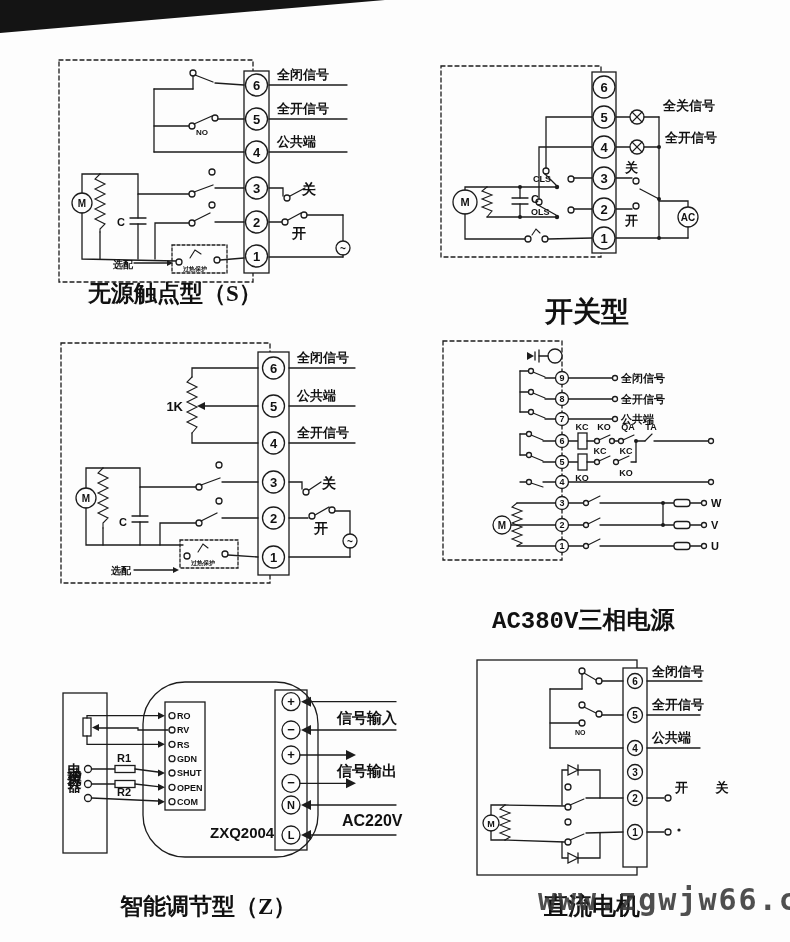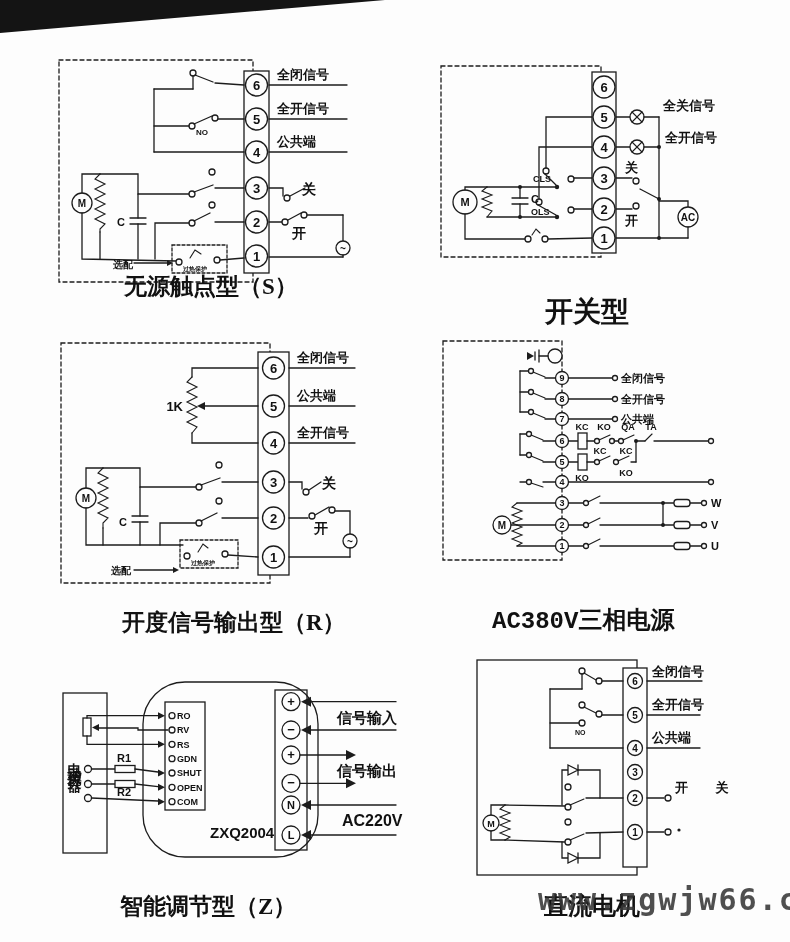--- a/index.html
+++ b/index.html
@@ -600,22 +600,21 @@
           <line class="w" x1="106" y1="115" x2="106" y2="125"></line>
         <polyline class="w" points="106,120 128,120 128,148"></polyline>
         <polyline class="w" points="90,192 90,208 96,208"></polyline>
         <polygon class="c" points="96,203 96,213 106,208"></polygon>
           <line class="w" x1="106" y1="203" x2="106" y2="213"></line>
         <polyline class="w" points="106,208 128,208 128,183"></polyline>
       </g>
     </svg>
   </div>
 
-  <div class="cap" style="left:88px;top:271px;font-size:23px;margin-left:36px;">无源触点型（S）</div>
+  <div class="cap" style="left:88px;top:278px;font-size:23px;">无源触点型（S）</div>
   <div class="cap" style="left:545px;top:293px;font-size:28px;">开关型</div>
-  <div class="cap" style="left:122px;top:607px;font-size:23px;">开度信号输出型（R）</div>
   <div class="cap" style="left:492px;top:604px;font-size:24px;font-family:Liberation Mono, monospace;">AC380V三相电源</div>
   <div class="cap" style="left:120px;top:891px;font-size:23px;">智能调节型（Z）</div>
   <div class="cap" style="left:544px;top:890px;font-size:24px;">直流电机</div>
 
   <div class="watermark">www.zgwjw66.cn</div>
 
 </div>
 
 </body></html>

